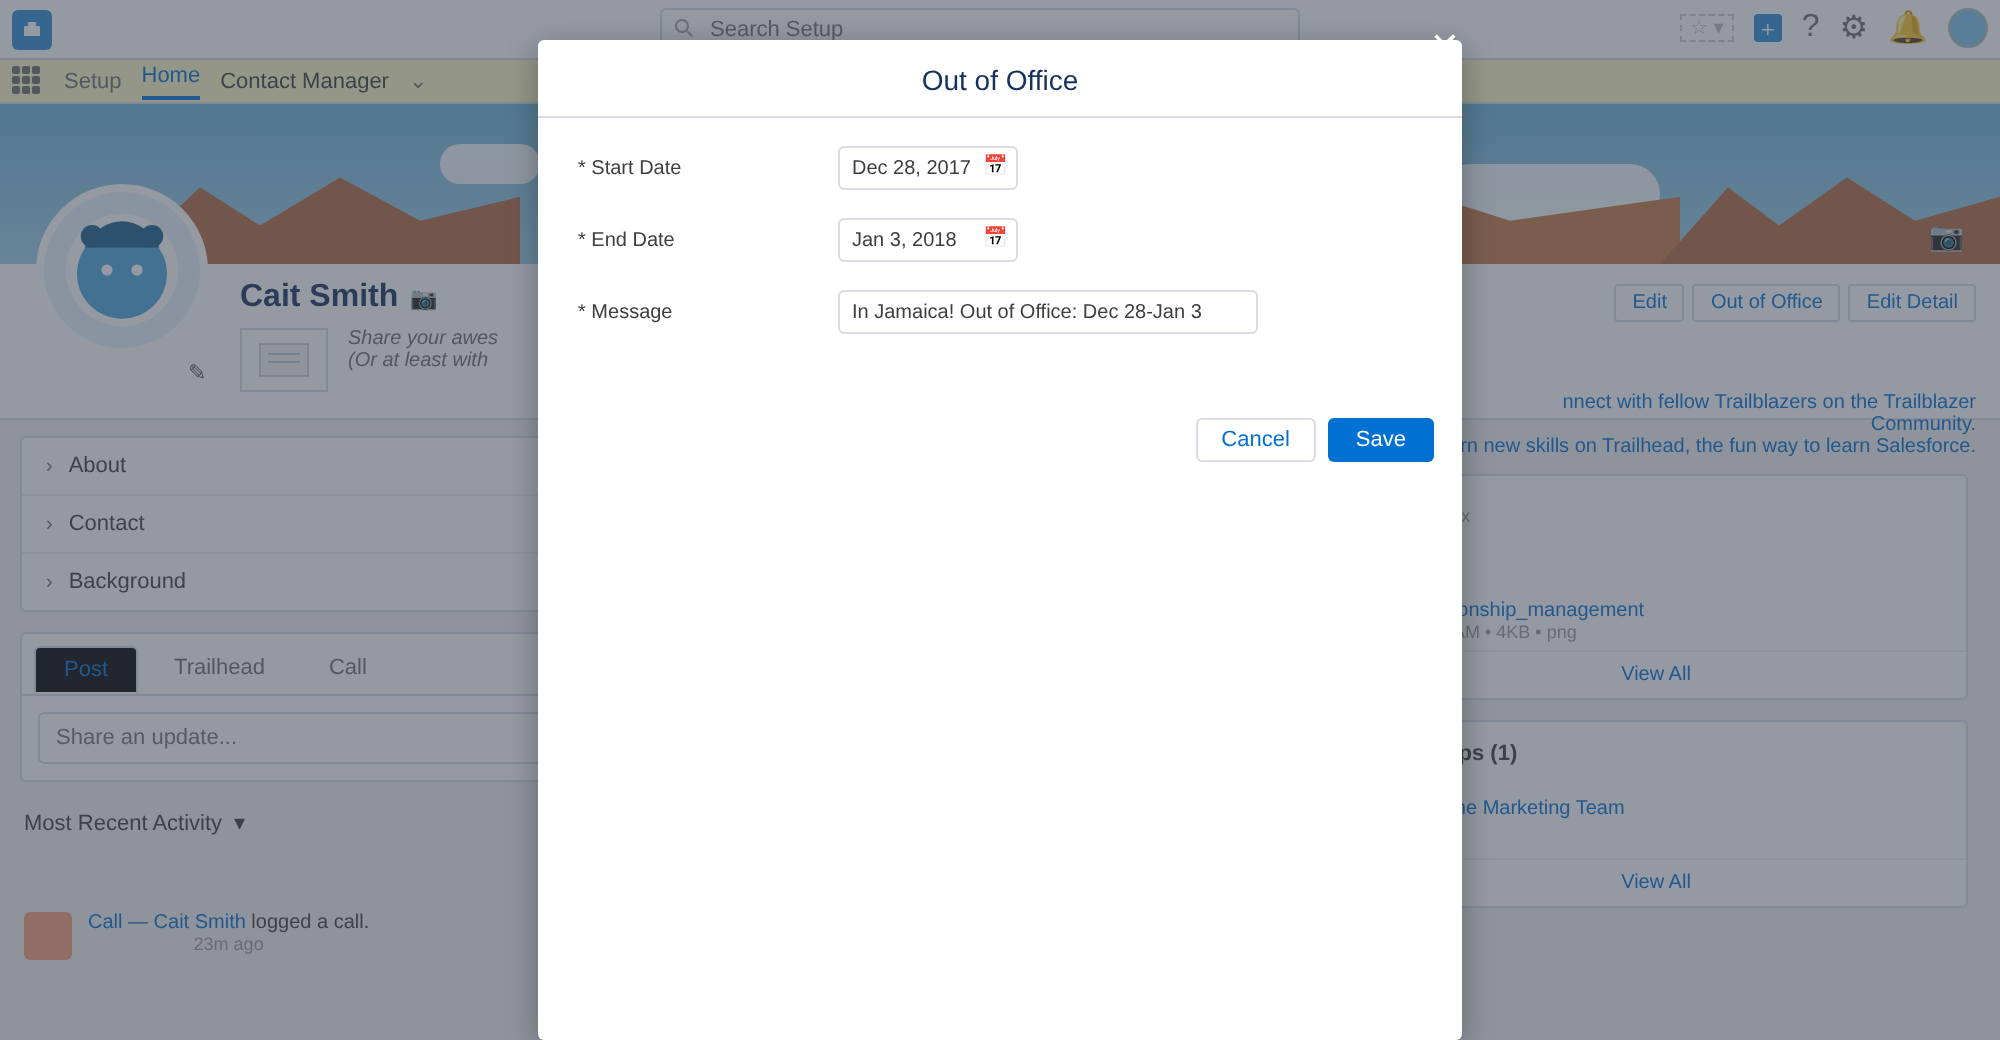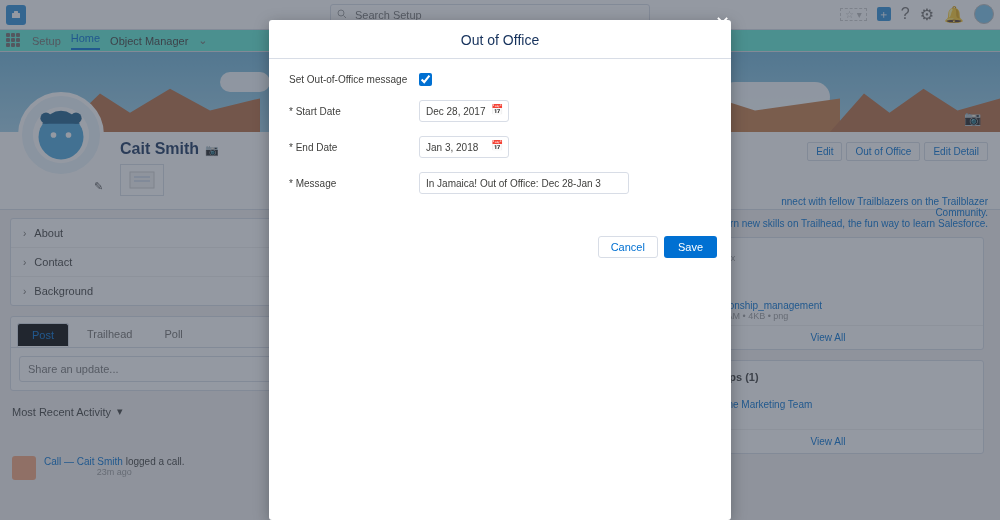--- a/index.html
+++ b/index.html
@@ -9,21 +9,21 @@
 .global-toolbar { height: 30px; background: #fff; border-bottom: 1px solid #d8dde6; display:flex; align-items:center; padding:0 6px;text-decoration:underline; }
 .app-logo { width:20px; height:20px; background:#2b8ed8; border-radius:3px; display:flex;align-items:center;justify-content:center; color:#fff; font-size:11px; }
 .search-wrap { position:absolute; left:330px; top:4px; width:320px; }
 .search-box { width:100%; height:22px; border:1px solid #d8dde6; border-radius:3px; padding:0 6px 0 24px; font-size:11px; color:#706e6b; }
 .search-mag { position:absolute; left:6px; top:4px; color:#a0a0a0; }
 .global-actions { position:absolute; right:6px; top:4px; display:flex; gap:10px; align-items:center; color:#706e6b; }
 .global-actions span { cursor:pointer; }
 .avatar { width:20px; height:20px; border-radius:50%; background:#7ac3e8; border:1px solid #bbb; }
 
 
-.sub-nav { height:22px; background:#5eead4; border-bottom:1px solid #d8dde6; display:flex; align-items:center; padding:0 6px; gap:10px; font-size:11px; color:#3e3e3c; }
+.sub-nav { height:22px; background:#fef9c3; border-bottom:1px solid #d8dde6; display:flex; align-items:center; padding:0 6px; gap:10px; font-size:11px; color:#3e3e3c; }
 .waffle { width:16px; height:16px; display:grid; grid-template:repeat(3,4px)/repeat(3,4px); gap:1px; }
 .waffle i { background:#706e6b; border-radius:1px; }
 .sub-nav .active { color:#0070d2; border-bottom:2px solid #0070d2; padding-bottom:4px; }
 
 
 .banner { position:relative; height:80px; background:linear-gradient(#6fb5d8,#9fd0e8); overflow:hidden; }
 .mtn { position:absolute; bottom:0; left:60px; width:200px; height:48px; background:#b76a3e; clip-path:polygon(0 100%,20% 20%,35% 60%,55% 10%,75% 55%,100% 30%,100% 100%); }
 .mtn2 { left:500px; width:340px; background:#c57a44; }
 .mtn3 { left:830px; width:170px; background:#b76a3e; }
 .cloud { position:absolute; background:#fff; border-radius:20px; opacity:.9; }
@@ -138,21 +138,21 @@
       <i></i>
       <i></i>
       <i></i>
       <i></i>
       <i></i>
       <i></i>
       <i></i>
     </span>
   <span style="color:#706e6b;">Setup</span>
   <span class="active">Home</span>
-  <span>Object Manager</span>
+  <span>Contact Manager</span>
   <span style="color:#706e6b;">⌄</span>
 </div>
 
 <div class="banner">
   <div class="cloud" style="top:20px;left:220px;width:50px;height:20px;"></div>
   <div class="cloud" style="top:40px;left:320px;width:70px;height:24px;"></div>
   <div class="cloud" style="top:14px;left:580px;width:60px;height:22px;"></div>
   <div class="cloud" style="top:30px;left:720px;width:110px;height:30px;"></div>
   <div class="mtn"></div>
     <div class="mtn mtn2"></div>
@@ -183,20 +183,24 @@
     <button class="hbtn">Edit Detail</button>
   </div>
   <div class="intro-row">
     <div class="intro-icon">
       <svg width="28" height="20" viewBox="0 0 28 20">
           <rect x="2" y="2" width="24" height="16" fill="#f4f4f4" stroke="#d0d0d0"></rect>
           <line x1="6" y1="7" x2="22" y2="7" stroke="#b5c8e0"></line>
           <line x1="6" y1="11" x2="22" y2="11" stroke="#b5c8e0"></line>
         </svg>
     </div>
+    <div class="intro-text">
+      <div>Share your awes</div>
+        <div>(Or at least with</div>
+    </div>
   </div>
   <div class="trail-text">
     <div style="margin-top:14px;">nnect with fellow Trailblazers on the Trailblazer Community.</div>
     <div>rn new skills on Trailhead, the fun way to learn Salesforce.</div>
   </div>
 </div>
 
 <div class="body-cols">
   <div class="left-col">
     <div class="card">
@@ -211,21 +215,21 @@
       <div class="acc-item">
           <span class="chev">›</span>
           <span>Background</span>
         </div>
     </div>
 
     <div class="card feed-card">
       <div class="feed-tabs">
         <div class="feed-tab on">Post</div>
         <div class="feed-tab">Trailhead</div>
-        <div class="feed-tab">Poll</div>
+        <div class="feed-tab">Call</div>
       </div>
       <div class="feed-body">
         <div class="compose-row">
           <input class="compose-input" placeholder="Share an update..." style="">
           <button class="share-btn">Share</button>
         </div>
       </div>
     </div>
 
     <div class="mra">
@@ -298,24 +302,20 @@
     </div>
   </div>
 </div>
 
 <div class="overlay">
   <span class="modal-close">✕</span>
   <div class="modal">
     <h2>Out of Office</h2>
     <div class="modal-body">
       <div class="mrow">
-        <div class="mlabel">Set Out-of-Office message</div>
-        <input type="checkbox" checked="" class="mchk" style="">
-      </div>
-      <div class="mrow">
         <div class="mlabel req">Start Date</div>
         <span class="date-wrap">
           <input class="mfield" value="Dec 28, 2017" style="">
           <span class="cal">📅</span>
         </span>
       </div>
       <div class="mrow">
         <div class="mlabel req">End Date</div>
         <span class="date-wrap">
           <input class="mfield" value="Jan 3, 2018" style="">

